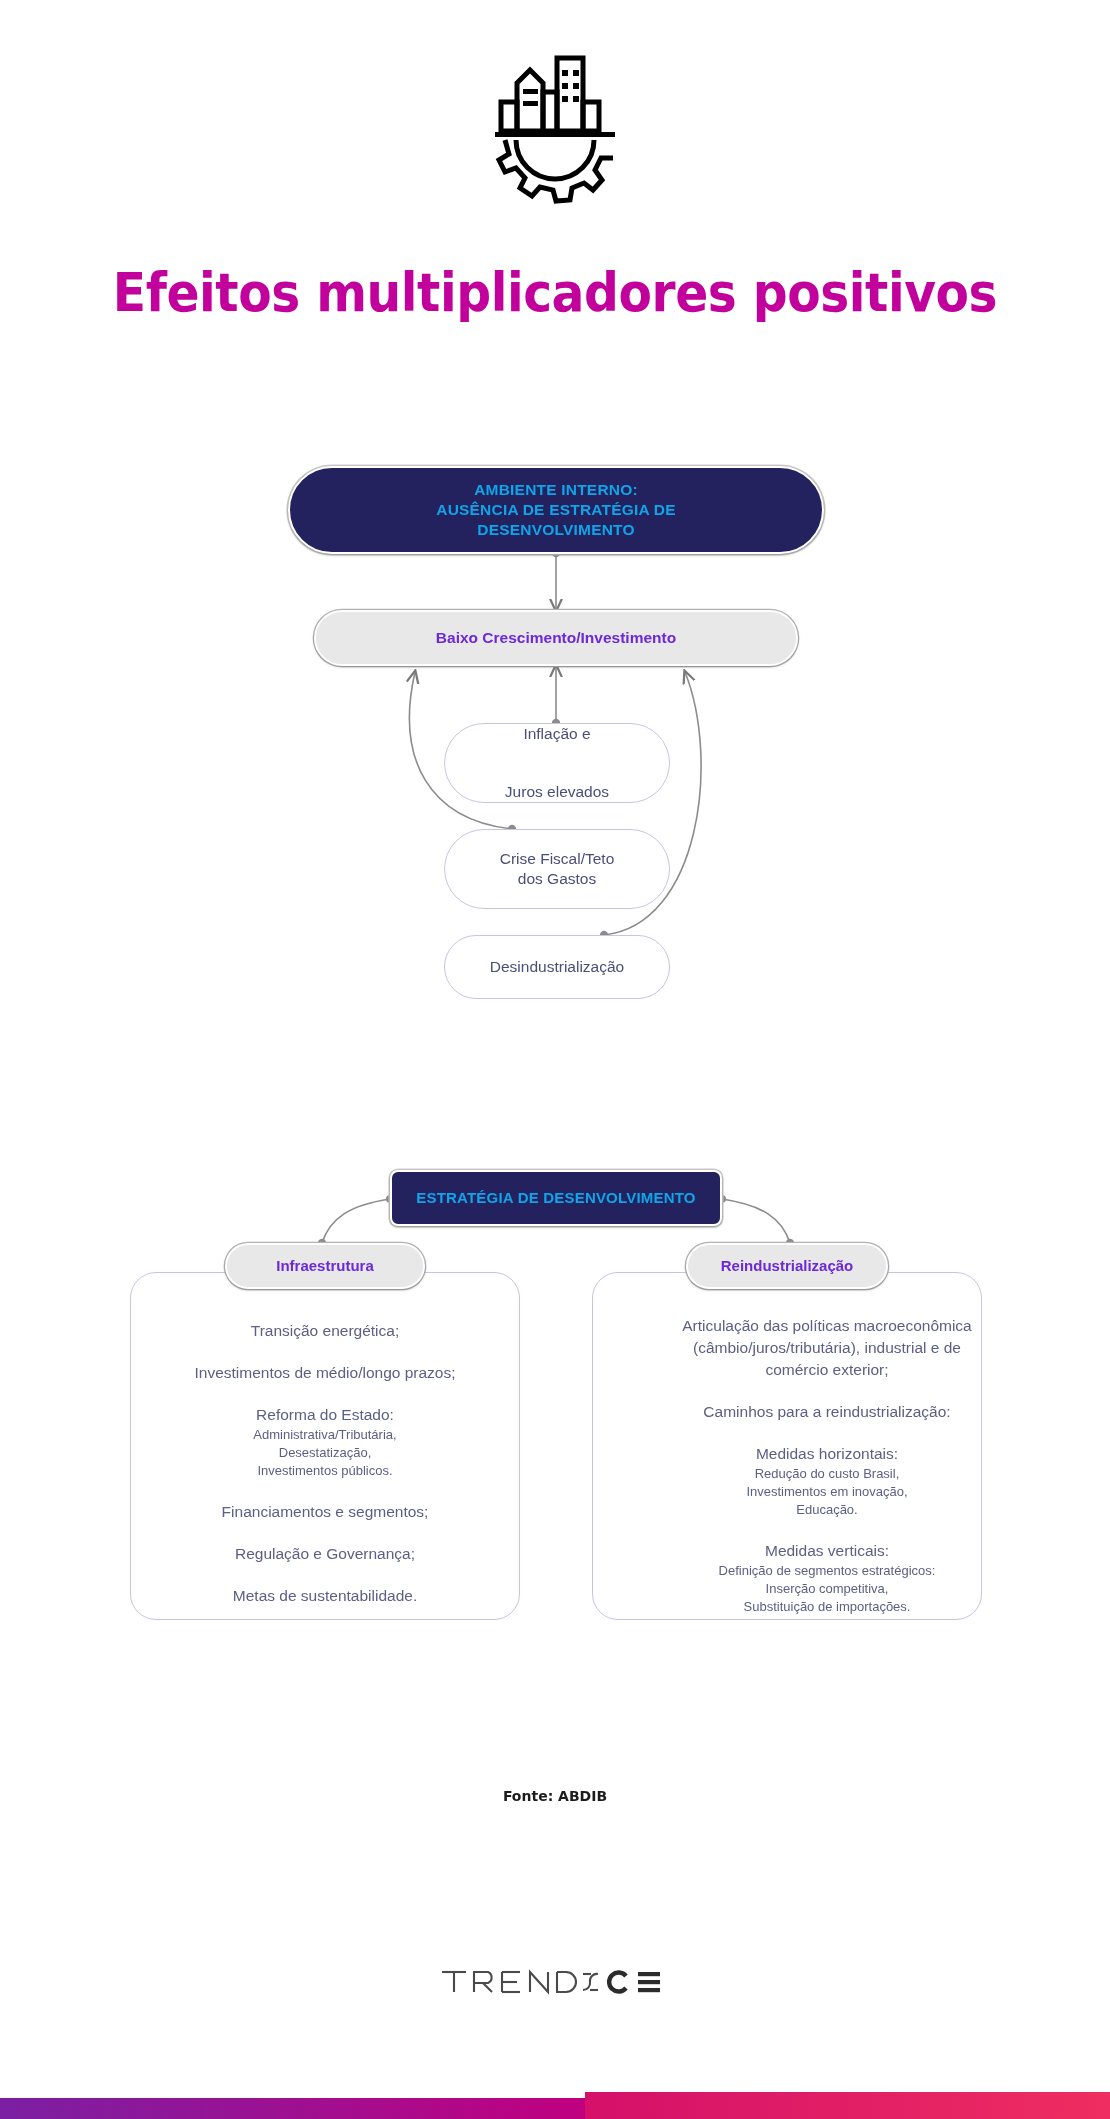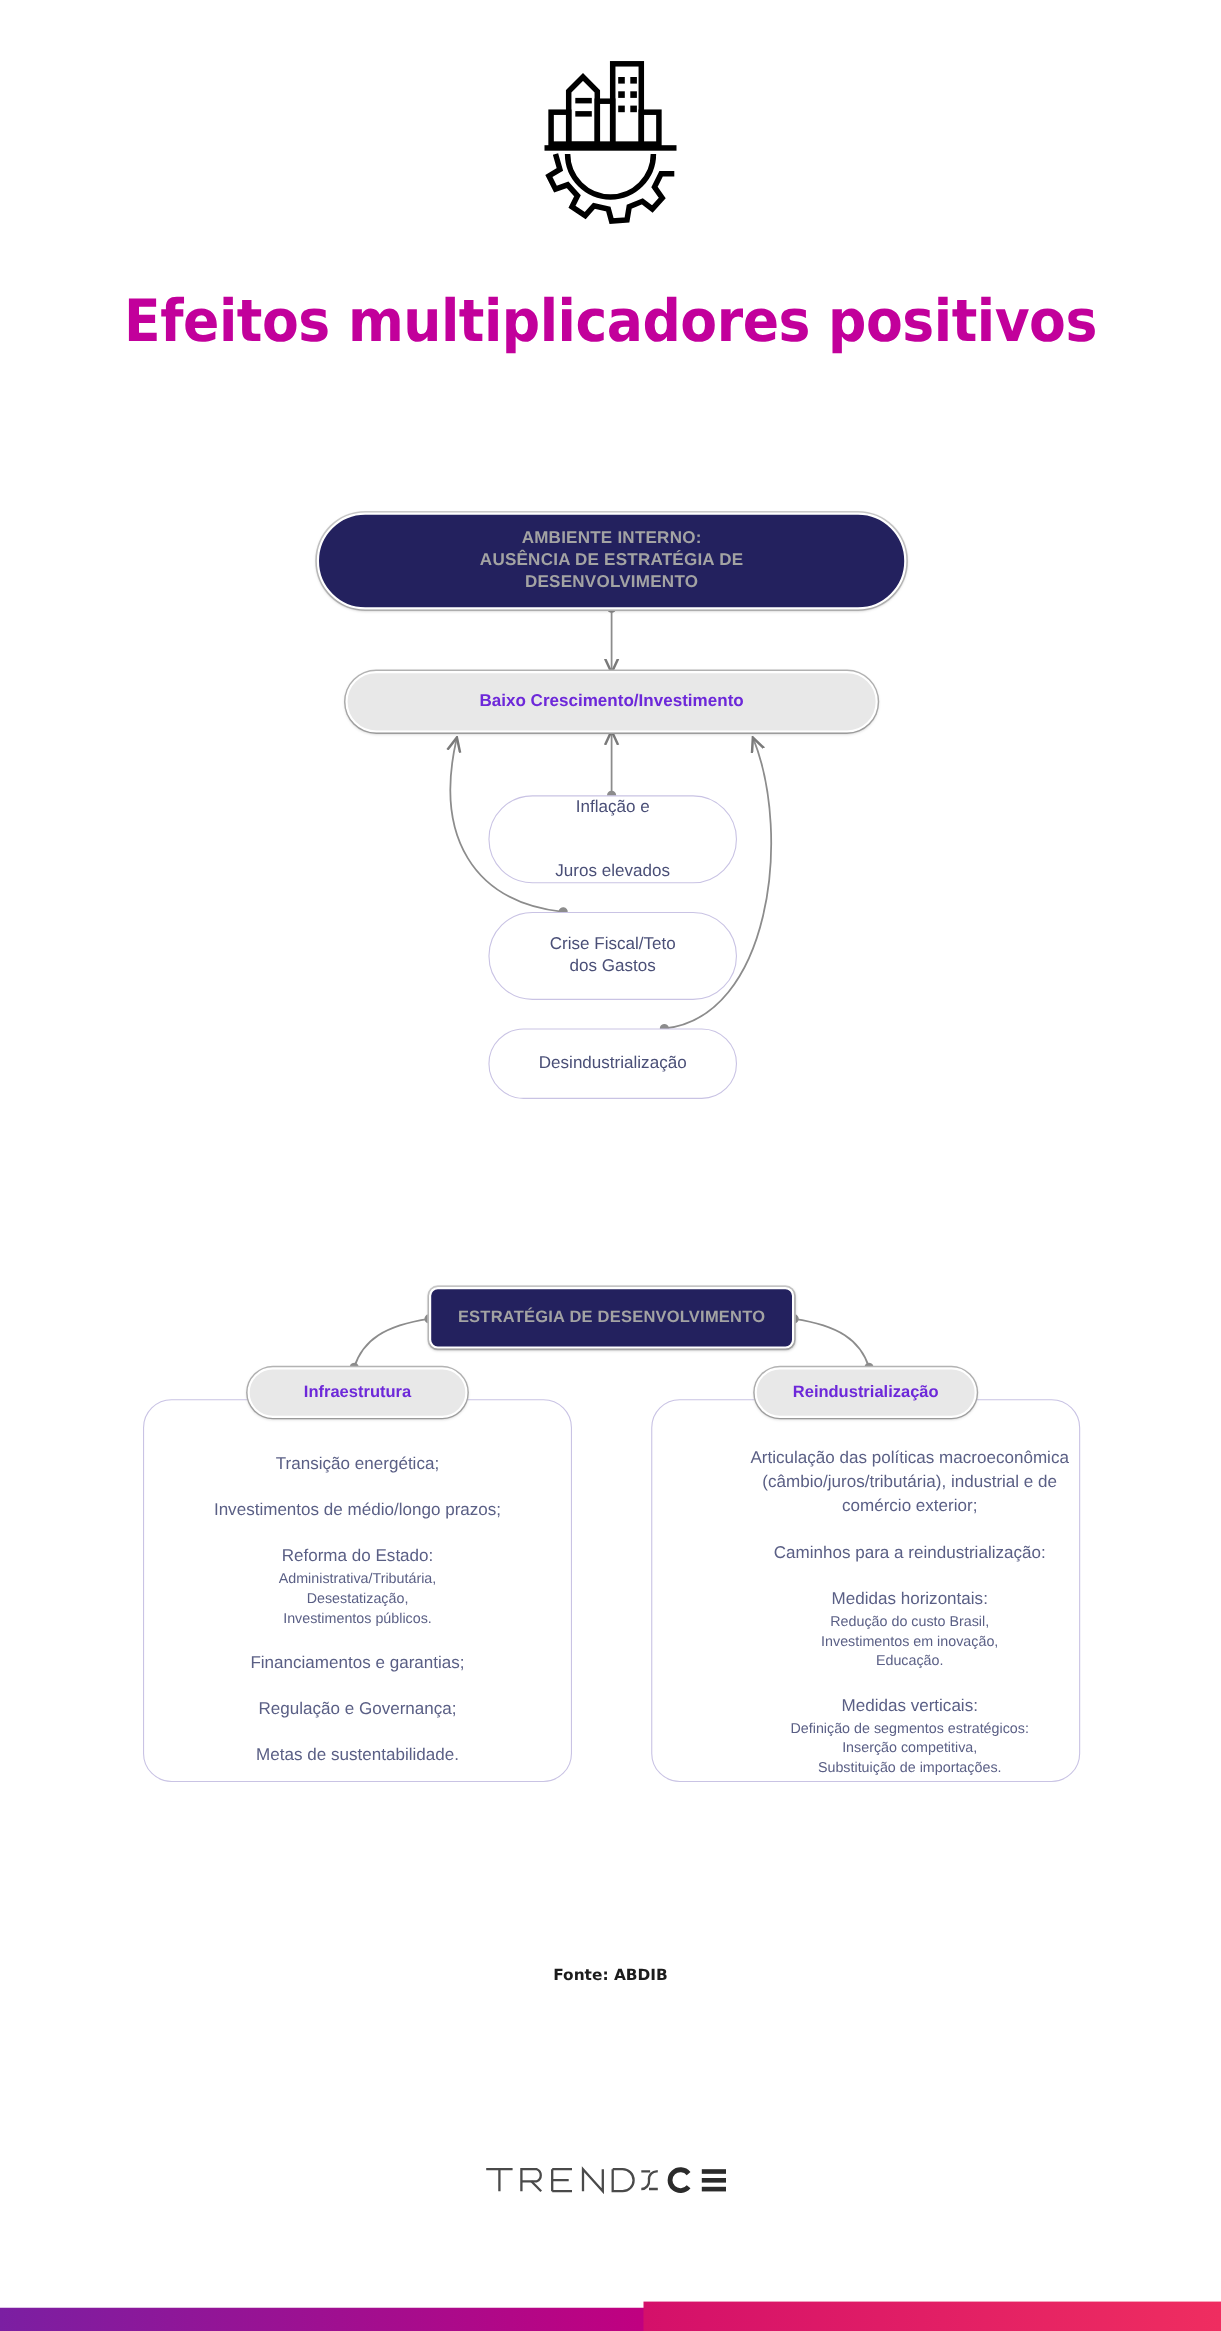--- a/index.html
+++ b/index.html
@@ -57,21 +57,21 @@
     align-items: center;
     justify-content: center;
     text-align: center;
     line-height: 1.28;
   }
 
   .node-navy {
     background: #23215e;
     border: 2.5px solid #ffffff;
     box-shadow: 0 1px 3px rgba(0,0,0,0.33), 0 0 0 1.5px #cfcfcf;
-    color: #a3a3a3;
+    color: #0ea5e9;
     font-weight: 700;
     letter-spacing: 0.2px;
   }
 
   .node-grey {
     background: #e8e8e8;
     border: 2.5px solid #ffffff;
     box-shadow: 0 1px 3px rgba(0,0,0,0.28), 0 0 0 1.3px #b9b9b9;
     color: #6d28d9;
     font-weight: 700;
@@ -230,21 +230,21 @@
     <div class="blk">
       <div class="lead">Investimentos de médio/longo prazos;</div>
     </div>
     <div class="blk">
       <div class="lead">Reforma do Estado:</div>
       <div class="sub">Administrativa/Tributária,</div>
       <div class="sub">Desestatização,</div>
       <div class="sub">Investimentos públicos.</div>
     </div>
     <div class="blk">
-      <div class="lead">Financiamentos e garantias;</div>
+      <div class="lead">Financiamentos e segmentos;</div>
     </div>
     <div class="blk">
       <div class="lead">Regulação e Governança;</div>
     </div>
     <div class="blk">
       <div class="lead">Metas de sustentabilidade.</div>
     </div>
   </div>
 
   <div class="panel" style="left:592px; top:1272px; width:390px; height:348px;"></div>

